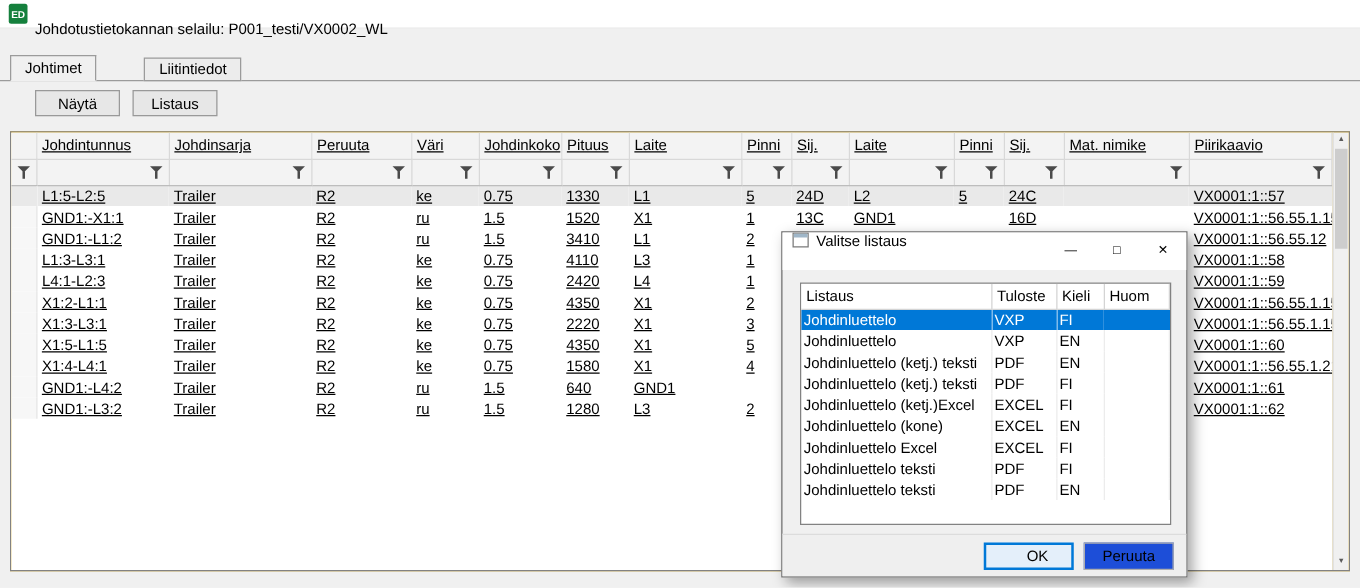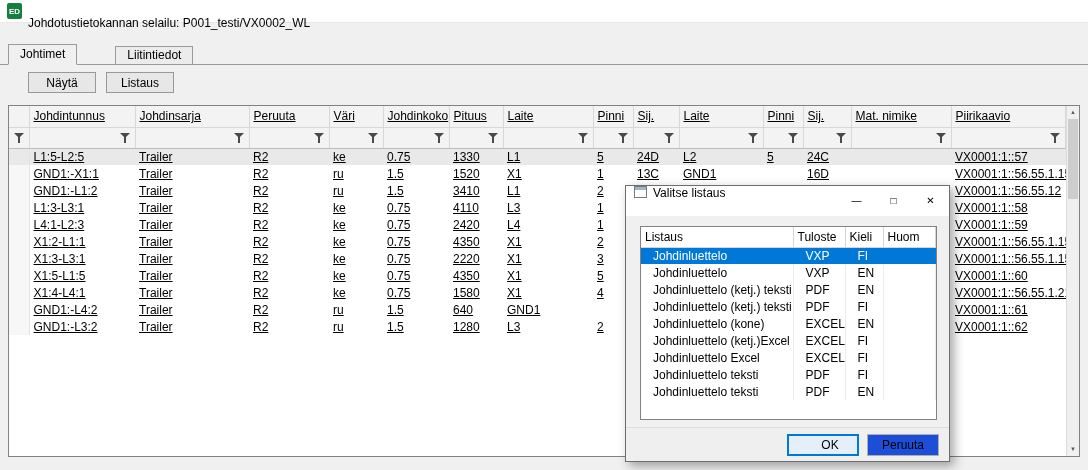--- a/index.html
+++ b/index.html
@@ -57,21 +57,21 @@
     border:1px solid #6e6e6e; box-shadow:4px 4px 10px rgba(0,0,0,.35); z-index:10; }
   .dialog-titlebar { height:30px; background:#fff; display:flex; align-items:flex-start; padding-left:8px; }
   .dlg-icon { width:13px; height:12px; border:1px solid #7a7a7a; background:#fff; margin-right:6px; position:relative; }
   .dlg-icon::before { content:""; position:absolute; left:0; top:0; right:0; height:3px; background:#9fb6c8; }
   .dialog-title { flex:1; font-size:12px; }
   .dlg-sysbtn { width:37px; height:30px; text-align:center; line-height:30px; font-size:10px; color:#000; cursor:default; }
   .dlg-list { position:absolute; left:14px; top:40px; width:297px; height:194px; background:#fff; border:1px solid #828282; overflow:hidden; }
   table.dlg { border-collapse:collapse; width:100%; table-layout:fixed; }
   table.dlg th { font-weight:normal; text-align:left; background:#fff; border-right:1px solid #d4d4d4;
     border-bottom:1px solid #d4d4d4; height:20px; padding:0 4px; white-space:nowrap; overflow:hidden; }
-  table.dlg td { height:17px; line-height:16px; padding:0 12px; border-right:1px solid #ececec;
+  table.dlg td { height:17px; line-height:16px; padding:0 2px; border-right:1px solid #ececec;
     white-space:nowrap; overflow:hidden; }
   table.dlg tr.selected td { background:#0078d7; color:#fff; border-right-color:#0078d7; }
   .dialog-footer { position:absolute; left:0; right:0; bottom:0; height:34px; background:#efefef;
     border-top:1px solid #dcdcdc; display:flex; justify-content:flex-end; align-items:center; gap:8px; padding:0 10px; }
   .dlg-push { width:72px; height:22px; background:#1d4ed8; border:1px solid #adadad;
     font-family:"Liberation Sans",sans-serif; font-size:12px; }
   .dlg-push.default { border:2px solid #0078d7; background:#e4effa;padding-left:14px; }
 </style>
 </head>
 <body>
@@ -392,29 +392,29 @@
               <td>EN</td>
               <td></td>
             </tr>
             <tr>
               <td>Johdinluettelo (ketj.) teksti</td>
               <td>PDF</td>
               <td>FI</td>
               <td></td>
             </tr>
             <tr>
+              <td>Johdinluettelo (ketj.)Excel</td>
+              <td>EXCEL</td>
+              <td>FI</td>
+              <td></td>
+            </tr>
+            <tr>
               <td>Johdinluettelo (kone)</td>
               <td>EXCEL</td>
               <td>EN</td>
-              <td></td>
-            </tr>
-            <tr>
-              <td>Johdinluettelo (ketj.)Excel</td>
-              <td>EXCEL</td>
-              <td>FI</td>
               <td></td>
             </tr>
             <tr>
               <td>Johdinluettelo Excel</td>
               <td>EXCEL</td>
               <td>FI</td>
               <td></td>
             </tr>
             <tr>
               <td>Johdinluettelo teksti</td>

